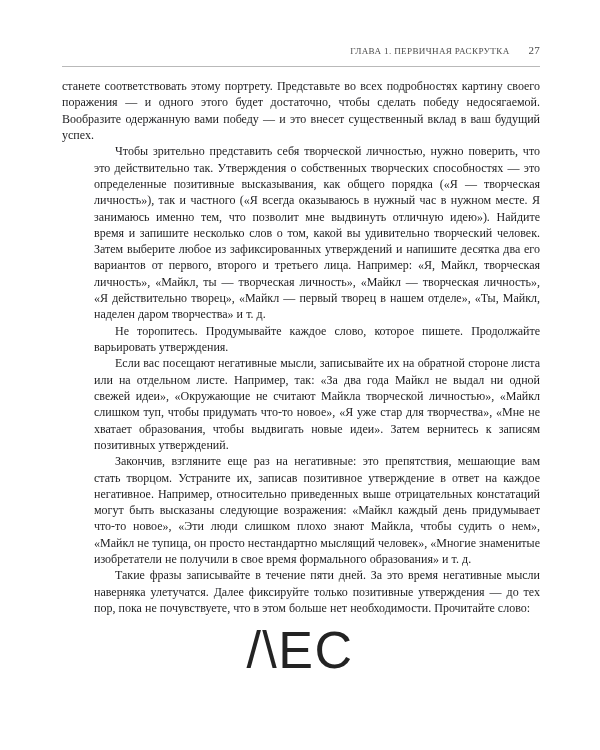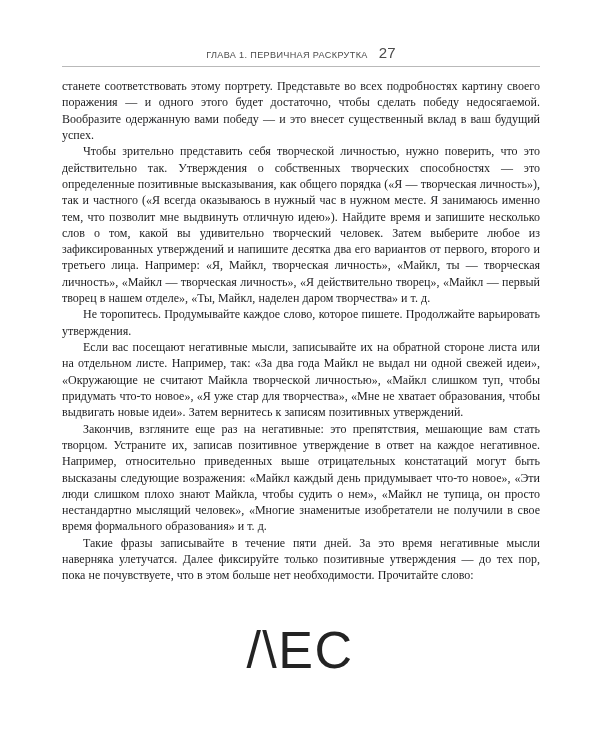--- a/index.html
+++ b/index.html
@@ -25,34 +25,35 @@
   }
 
   
   .running-head {
     position: absolute;
     left: 62px;
     right: 60px;
     top: 44px;
     height: 15px;
     display: flex;
-    justify-content: center;
+    justify-content: flex-end;
     align-items: baseline;
-    font-family: Liberation Sans, sans-serif;
+    font-family: Liberation Serif, serif;
     font-size: 9.1px;
     letter-spacing: 0.35px;
     color: #4a4a4a;
     white-space: nowrap;
+    gap: 8px;
   }
   .running-head .chapter-title {
     text-transform: none;
   }
   .running-head .folio {
     margin-left: 11px;
-    font-size: 15px;
+    font-size: 11px;
     letter-spacing: 0.2px;
   }
 
   .head-rule {
     position: absolute;
     left: 62px;
     width: 478px;
     top: 66px;
     height: 1px;
     background: #b9b9b9;
@@ -71,20 +72,21 @@
     font-size: 12px;
     line-height: 16.32px;
     color: #1d1d1f;
     text-align: justify;
     text-justify: inter-word;
     hyphens: manual;
     word-spacing: 0.1px;
   }
   .textblock p.indent {
     text-indent: 21px;
+    margin-left: 32px;
   }
   .textblock p.flush {
     text-indent: 0;
   }
 
   
   .imprint-mark {
     position: absolute;
     left: 0;
     right: 0;

